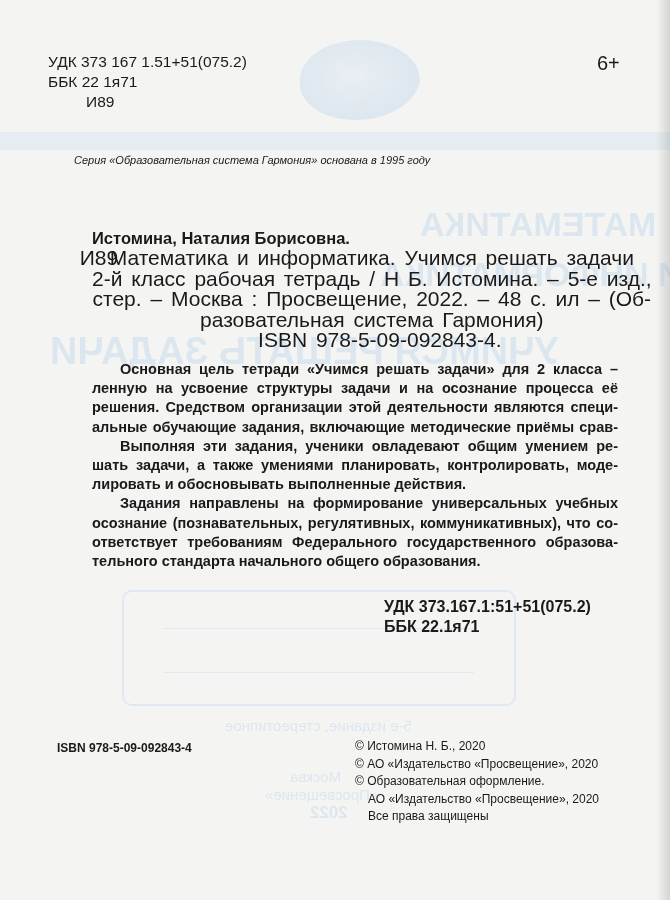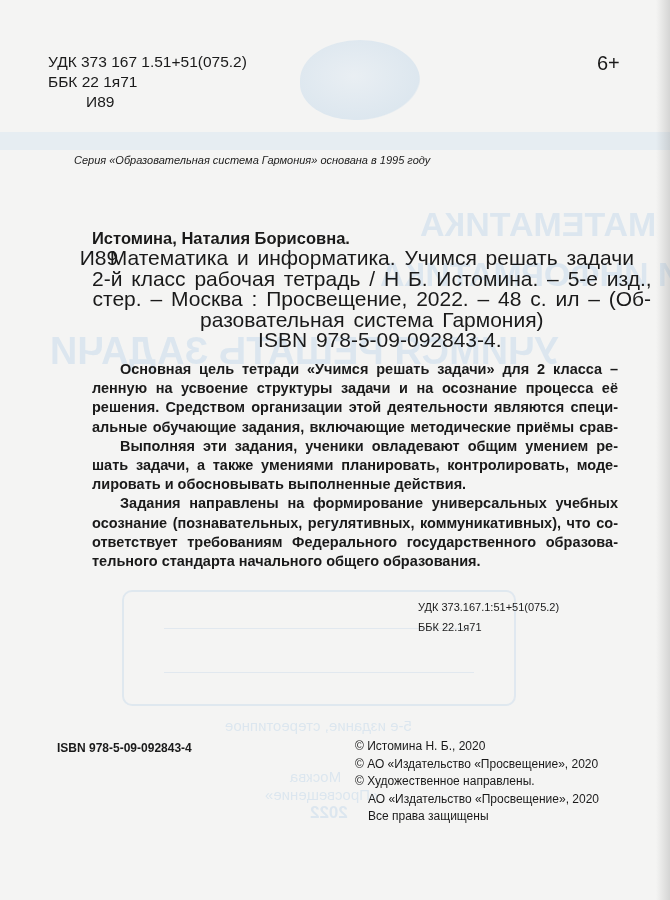--- a/index.html
+++ b/index.html
@@ -36,21 +36,21 @@
     .bib .code { display: inline-block; width: 30px; }
     .bib .cont { padding-left: 30px; }
     .bib .isbn { padding-left: 46px; }
 
     .abstract { position: absolute; left: 92px; top: 360px; width: 526px; font-size: 14.5px; line-height: 19.2px; }
     .abstract p { margin: 0; text-align: justify; text-align-last: left; }
     .abstract .para-line { display: block; text-align: justify; text-align-last: justify; height: 19.2px; font-weight: bold; }
     .abstract .para-line.last { text-align-last: left; }
     .abstract .first { text-indent: 28px; }
 
-    .udk-bottom { left: 384px; top: 597px; font-size: 11px; font-weight: normal; line-height: 20px; margin-left: 34px; }
+    .udk-bottom { left: 384px; top: 597px; font-size: 16px; font-weight: bold; line-height: 20px; }
     .isbn-bottom { left: 57px; top: 741px; font-size: 12px; font-weight: bold; }
     .copyright { left: 355px; top: 738px; font-size: 12px; line-height: 17.5px; }
     .copyright div { height: 17.5px; }
     .copyright .indent { padding-left: 13px; }
   </style>
 </head>
 <body>
 
 <div class="page">
 
@@ -108,19 +108,19 @@
 
   <div class="t udk-bottom">
     <div>УДК 373.167.1:51+51(075.2)</div>
     <div>ББК 22.1я71</div>
   </div>
 
   <div class="t isbn-bottom">ISBN 978-5-09-092843-4</div>
   <div class="t copyright">
     <div>© Истомина Н. Б., 2020</div>
     <div>© АО «Издательство «Просвещение», 2020</div>
-    <div>© Художественное направлены.</div>
+    <div>© Образовательная оформление.</div>
     <div class="indent">АО «Издательство «Просвещение», 2020</div>
     <div class="indent">Все права защищены</div>
   </div>
 
   <div class="edge-shadow"></div>
 </div>
 
 </body></html>

